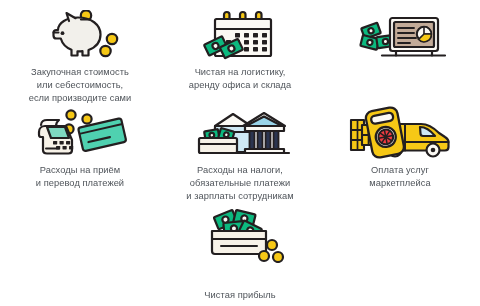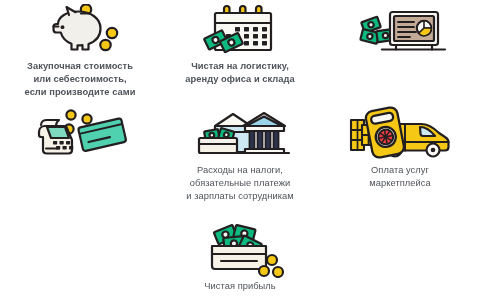--- a/index.html
+++ b/index.html
@@ -22,23 +22,23 @@
     height: 306px;
     background: #ffffff;
   }
   .cell {
     position: absolute;
     width: 160px;
     display: flex;
     flex-direction: column;
     align-items: center;
   }
-  .cell-r1 { top: 4px; font-weight: bold; }
+  .cell-r1 { top: 10px; }
   .cell-r2 { top: 108px; }
-  .cell-r3 { top: 224px; }
+  .cell-r3 { top: 209px; gap: 24px; }
   .col-1 { left: 0px; }
   .col-2 { left: 160px; }
   .col-3 { left: 320px; }
 
   .icon-wrap {
     width: 110px;
     height: 52px;
     display: flex;
     align-items: center;
     justify-content: center;
@@ -197,20 +197,22 @@
 
         <g stroke="#231f20" stroke-width="2.2" stroke-linejoin="round">
           <g transform="rotate(-13 76 28)">
             <rect x="55" y="17" width="44" height="24" rx="2.5" fill="#4fd1b0"></rect>
             <path d="M55 23 L99 23" fill="none" stroke-width="2"></path>
             <path d="M62 33 L84 33" fill="none" stroke-width="2.2" stroke-linecap="round"></path>
           </g>
         </g>
       </svg>
     </div>
+    <div class="caption">Расходы на приём
+и перевод платежей</div>
   </div>
 
   <div class="cell cell-r2 col-3">
     <div class="icon-wrap">
       <svg width="110" height="56" viewBox="0 0 110 56">
 
         <g stroke="#231f20" stroke-width="2.1" stroke-linejoin="round">
           <rect x="6" y="14" width="13" height="10" fill="#f6c816"></rect>
           <rect x="6" y="24" width="13" height="10" fill="#f6c816"></rect>
           <rect x="6" y="34" width="13" height="10" fill="#f6c816"></rect>

